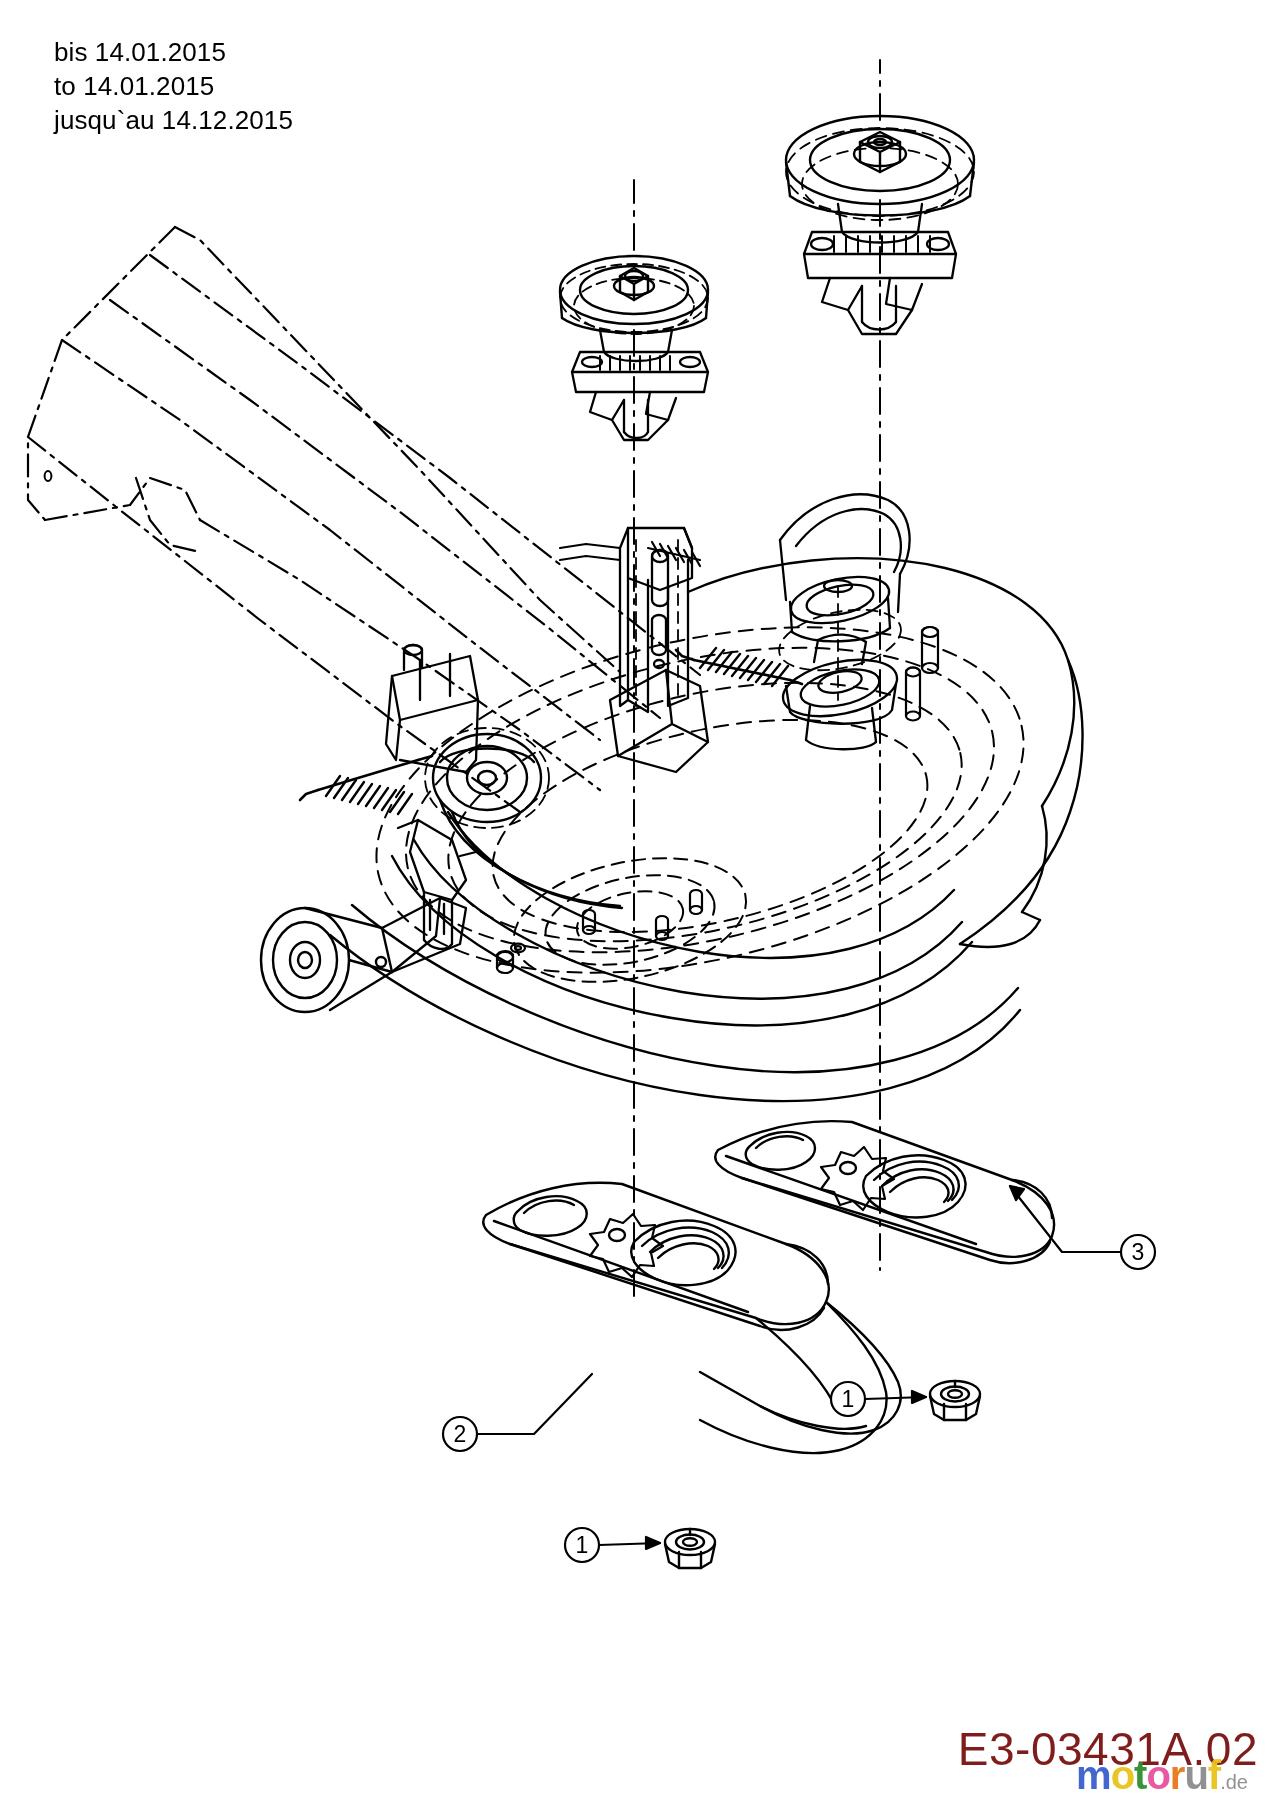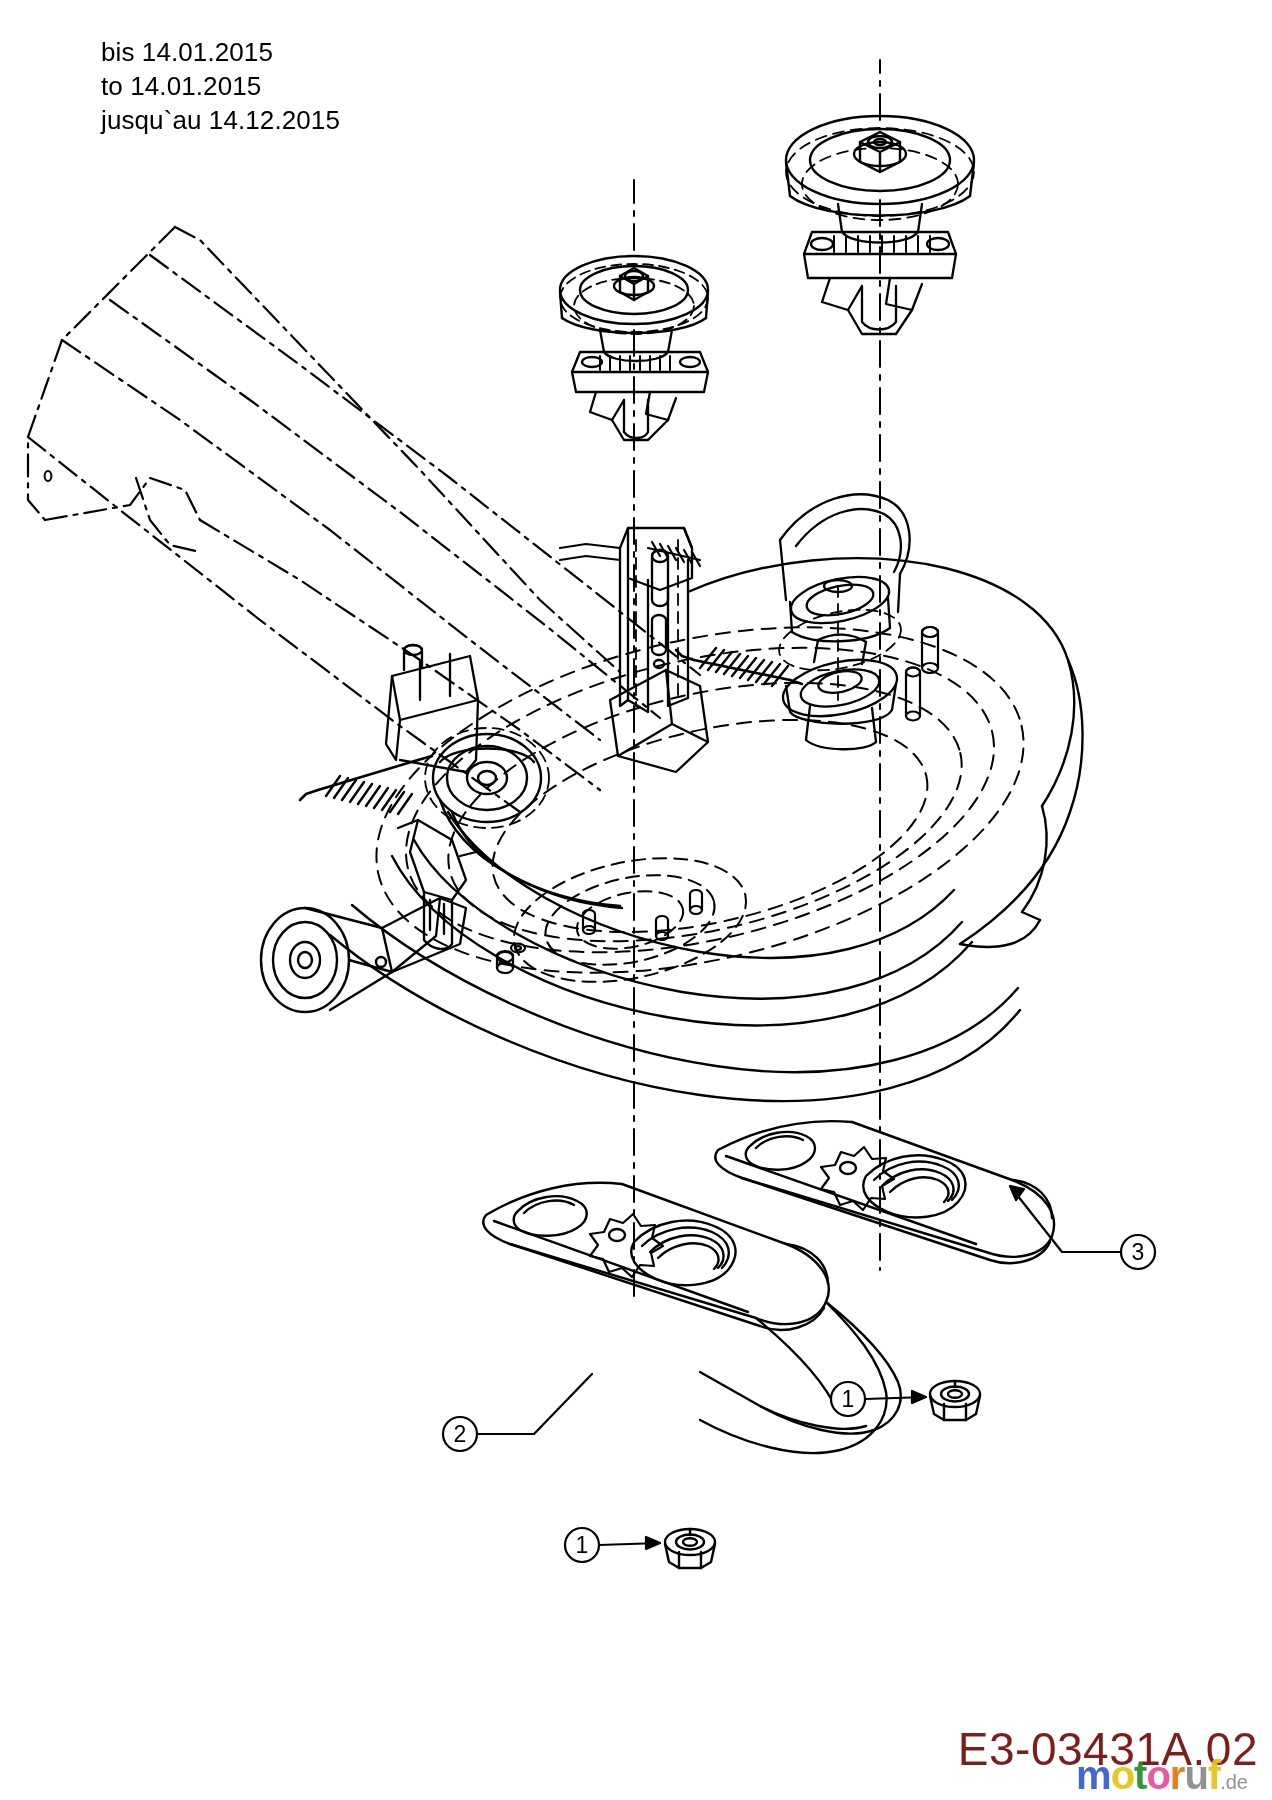--- a/index.html
+++ b/index.html
@@ -16,21 +16,20 @@
   
   .note-block{
     position:absolute;left:54px;top:36px;
     line-height:1.30;
   }
   .note-line{
     font-size:26px;
     letter-spacing:.1px;
     white-space:nowrap;
     color:#000;
-    margin-left:47px;
   }
 
   
   #drawing{position:absolute;left:0;top:0;width:1272px;height:1800px;}
   #drawing svg{display:block;}
 
   
   .callout-num{
     position:absolute;
     font-size:23px;

